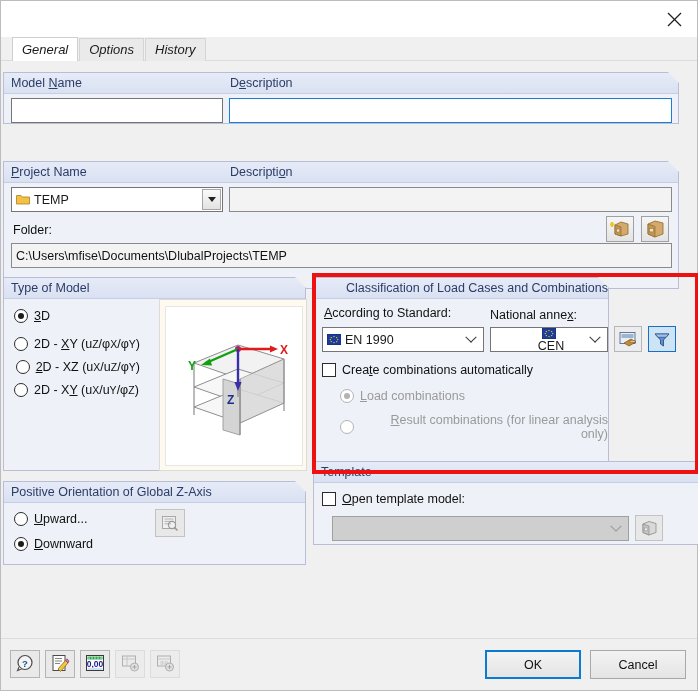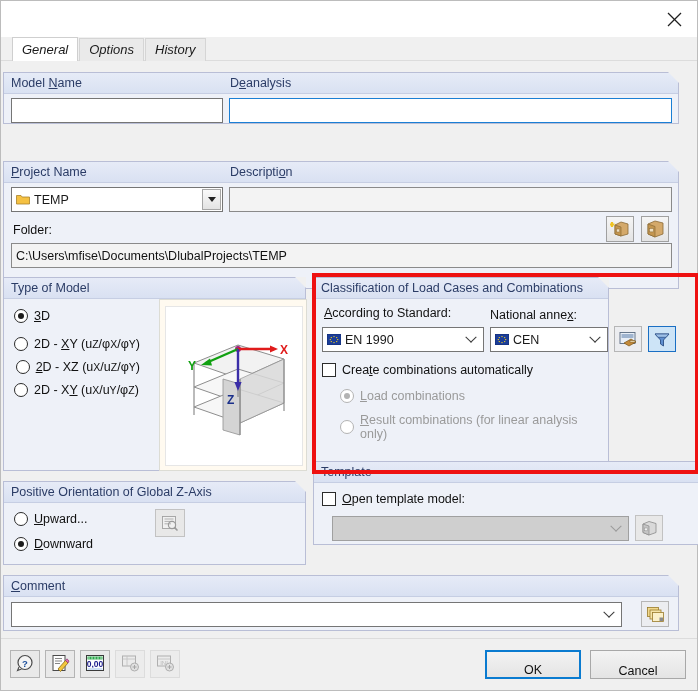--- a/index.html
+++ b/index.html
@@ -178,21 +178,21 @@
     width: 30px; height: 28px;
     background: #e9e9e9; border: 1px solid #b4b4b4;
     display: flex; align-items: center; justify-content: center; cursor: default;
   }
   .tbtn.dis { background: #e9e9e9; border-color: #cccccc; opacity: .55; }
   .btn {
     height: 29px; min-width: 84px;
     background: linear-gradient(to bottom,#f3f3f3,#e4e4e4);
     border: 1px solid #a8a8a8;
     font-size: 12.5px; color: #111;
-    display: flex; align-items: flex-end; justify-content: center;
+    display: flex; align-items: center; justify-content: center;
     cursor: default;
   }
   .btn.default { border: 2px solid #0a7bd0; }
 
   
   .redbox {
     position: absolute; border: 4px solid #ee1111;
     pointer-events: none; z-index: 50;
   }
 
@@ -228,21 +228,21 @@
     <div class="tab">
       <span>History</span>
     </div>
   </div>
 
   <div class="client">
 
     <div class="group" style="left:2px; top:11px; width:676px; height:52px;">
       <div class="group-head" style="display:flex;">
         <span style="width:219px;"><span>Model </span><span class="u">N</span><span>ame</span></span>
-        <span><span>D</span><span class="u">e</span><span>analysis</span></span>
+        <span><span>D</span><span class="u">e</span><span>scription</span></span>
       </div>
       <div class="group-body">
         <input class="tbox" type="text" style="position: absolute; left: 7px; top: 4px; width: 212px;" value="">
         <input class="tbox focused" type="text" style="position: absolute; left: 225px; top: 4px; width: 443px;" value="">
       </div>
     </div>
 
     <div class="group" style="left:2px; top:76px; width:676px; height:128px;margin-top:24px;">
       <div class="group-head" style="display:flex;">
         <span style="width:219px;"><span class="u">P</span><span>roject Name</span></span>
@@ -344,21 +344,21 @@
 
               <line x1="72" y1="42" x2="72" y2="78" stroke="#3b2ea8" stroke-width="2.4"></line>
               <polygon points="72,84 68.4,75 75.6,75" fill="#3b2ea8"></polygon>
               <text x="61" y="97" font-family="Liberation Sans, sans-serif" font-size="12" font-weight="bold" fill="#1a2f8a">Z</text>
             </svg>
           </div>
         </div>
       </div>
     </div>
 
-    <div class="group" style="left:312px; top:216px; width:296px; height:194px;">
+    <div class="group" style="left:312px; top:216px; width:296px; height:194px;text-align:right;">
       <div class="group-head">Classification of Load Cases and Combinations</div>
       <div class="group-body">
 
         <div class="lbl" style="position:absolute; left:10px; top:7px;"><span class="u">A</span>ccording to Standard:</div>
         <div class="lbl" style="position:absolute; left:176px; top:9px;">National anne<span class="u">x</span>:</div>
 
         <div class="combo flat" style="position:absolute; left:8px; top:28px; width:162px;">
           <span class="flag">
             <svg width="14" height="11" viewBox="0 0 14 11">
               <rect x="0" y="0" width="14" height="11" fill="#1b3d99" stroke="#10265e" stroke-width="0.6"></rect>
@@ -371,21 +371,21 @@
               <circle cx="3.3" cy="5.6" r="0.7" fill="#ffd617"></circle>
               <circle cx="4.3" cy="3.6" r="0.7" fill="#ffd617"></circle>
             </svg>
           </span>
           <span>EN 1990</span>
           <span class="arrow-btn">
               <i class="chev"></i>
             </span>
         </div>
 
-        <div class="combo flat" style="position:absolute; left:176px; top:28px; width:118px;">
+        <div class="combo flat" style="position:absolute; left:176px; top:28px; width:118px;flex-direction:column;">
           <span class="flag">
             <svg width="14" height="11" viewBox="0 0 14 11">
               <rect x="0" y="0" width="14" height="11" fill="#1b3d99" stroke="#10265e" stroke-width="0.6"></rect>
               <circle cx="7" cy="2.6" r="0.7" fill="#ffd617"></circle>
               <circle cx="9.7" cy="3.6" r="0.7" fill="#ffd617"></circle>
               <circle cx="10.7" cy="5.6" r="0.7" fill="#ffd617"></circle>
               <circle cx="9.7" cy="7.6" r="0.7" fill="#ffd617"></circle>
               <circle cx="7" cy="8.6" r="0.7" fill="#ffd617"></circle>
               <circle cx="4.3" cy="7.6" r="0.7" fill="#ffd617"></circle>
               <circle cx="3.3" cy="5.6" r="0.7" fill="#ffd617"></circle>
@@ -478,41 +478,20 @@
             <svg width="18" height="17" viewBox="0 0 18 17">
               <path d="M3 4 L9 1.5 L16 3.5 L16 12.5 L9 15 L3 12.5 Z" fill="#d9d9d9" stroke="#8a8a8a" stroke-width="0.8"></path>
               <path d="M3 4 L9 6 L9 15 L3 12.5 Z" fill="#c4c4c4" stroke="#8a8a8a" stroke-width="0.7"></path>
               <rect x="4.3" y="8" width="3.4" height="2.8" fill="#efefef" stroke="#8a8a8a" stroke-width="0.5"></rect>
             </svg>
           </span>
         </div>
       </div>
     </div>
 
-    <div class="group" style="left:2px; top:514px; width:676px; height:56px;">
-      <div class="group-head"><span class="u">C</span>omment</div>
-      <div class="group-body">
-        <div class="combo flat" style="position:absolute; left:7px; top:5px; width:611px;">
-          <span></span>
-          <span class="arrow-btn">
-              <i class="chev"></i>
-            </span>
-        </div>
-        <div class="iconbtn flat" style="position:absolute; left:637px; top:4px;">
-          <span>
-            <svg width="19" height="17" viewBox="0 0 19 17">
-              <rect x="1.5" y="1.5" width="11" height="9" fill="#f2d98c" stroke="#9a7a2a" stroke-width="0.8"></rect>
-              <rect x="4" y="4" width="11" height="9" fill="#f6e4a8" stroke="#9a7a2a" stroke-width="0.8"></rect>
-              <rect x="6.5" y="6.5" width="11" height="9" fill="#fbf0c8" stroke="#9a7a2a" stroke-width="0.8"></rect>
-              <rect x="13.5" y="11.5" width="3.5" height="3.5" fill="#8a8a8a"></rect>
-            </svg>
-          </span>
-        </div>
-      </div>
-    </div>
 
   </div>
 
   <div class="redbox" style="left:311px; top:272px; width:387px; height:201px;"></div>
 
   <div class="bottombar">
     <div class="toolbar">
       <div class="tbtn">
         <span>
           <svg width="19" height="18" viewBox="0 0 19 18">

